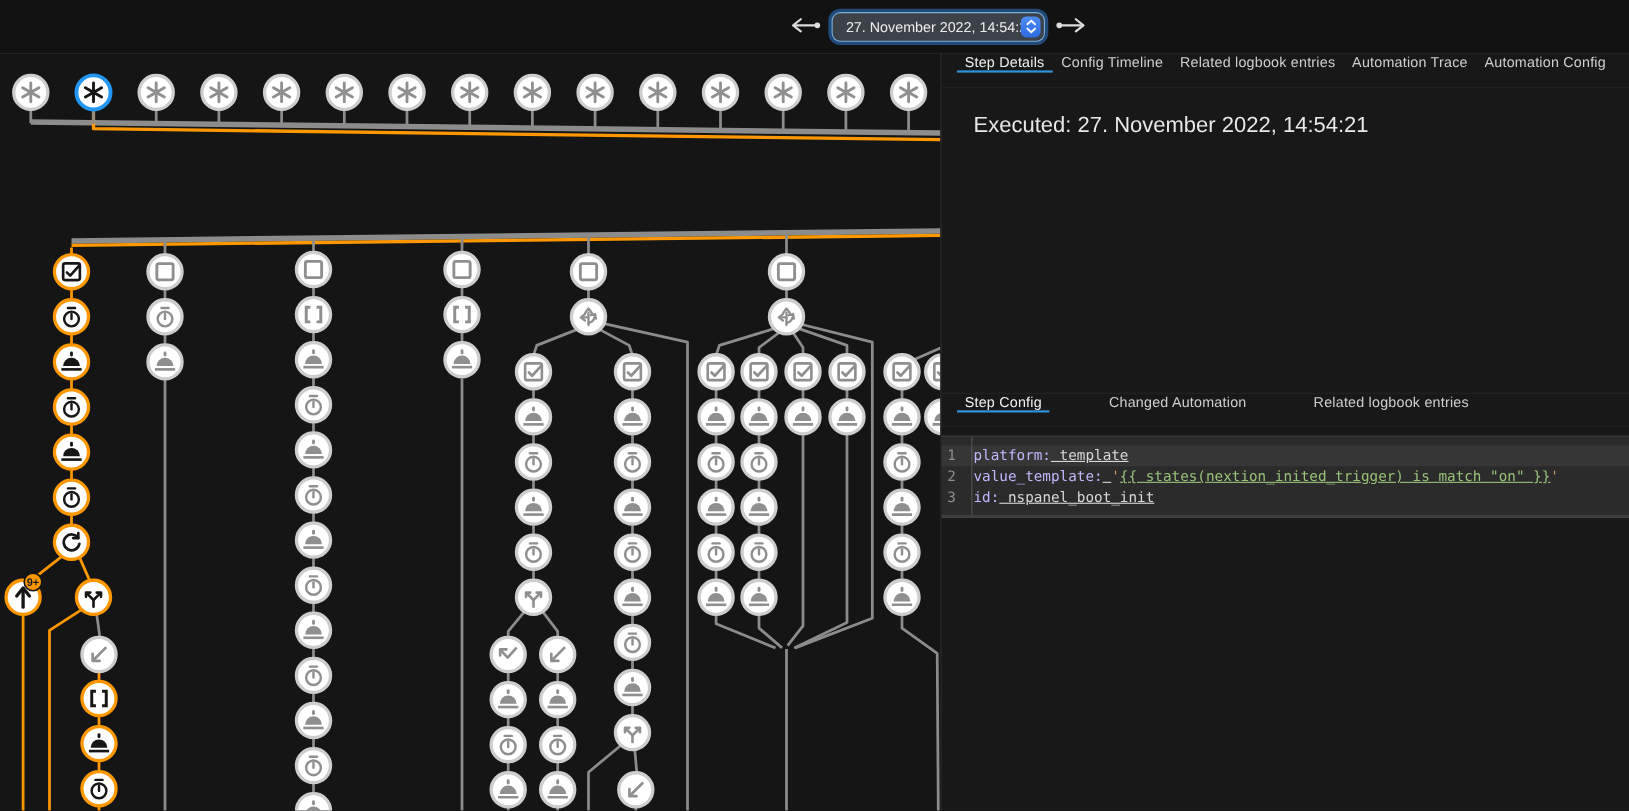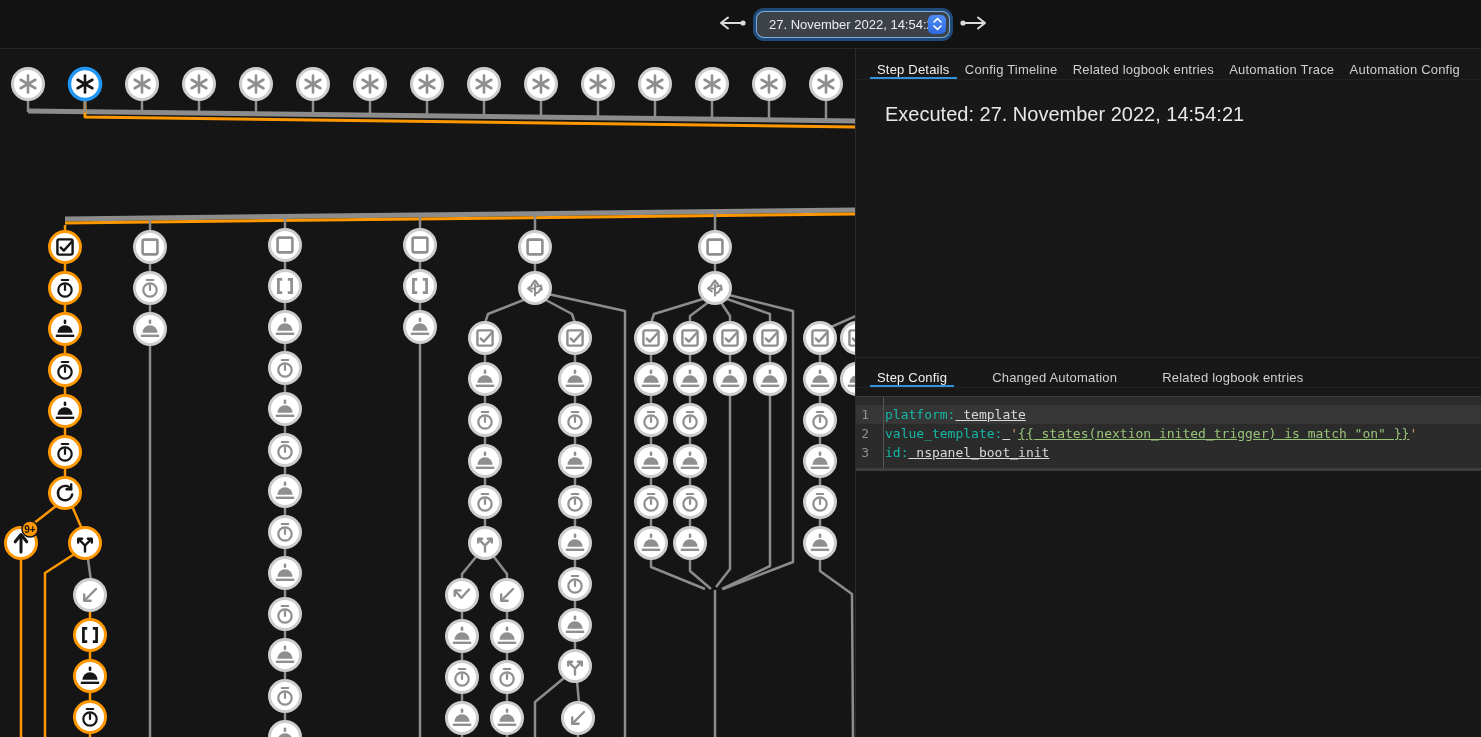--- a/index.html
+++ b/index.html
@@ -19,38 +19,38 @@
   .select-box { position:relative; display:flex; align-items:center; height:25px; width:192px;
     background:#3c4248; border-radius:7px; padding:0 26px 0 12px;
     box-shadow:0 0 0 1px #79aede, 0 0 0 4px rgba(41,105,176,.65); cursor:pointer; }
   .select-box .val { color:#ededed; font-size:13px; white-space:nowrap; }
   .stepper { position:absolute; right:3px; top:3px; width:18px; height:19px; border-radius:5px;
     background:linear-gradient(#4d8cf5,#2f6ae0); display:flex; align-items:center; justify-content:center; }
 
   
   .panel { position:absolute; left:855px; top:49px; width:626px; height:688px;
     background:#181818; border-left:1px solid #2c2c2c; z-index:4; color:#e3e3e3; }
-  .tabbar { display:flex; align-items:flex-end; height:31px; padding:0 14px; }
+  .tabbar { display:flex; align-items:flex-start; height:31px; padding:0 14px; }
   .tabbar.top { justify-content:space-between; border-bottom:1px solid #222; }
-  .tabbar.bottom { gap:31px; height:30px; border-bottom:1px solid #222; }
+  .tabbar.bottom { gap:47px; height:30px; border-bottom:1px solid #222; }
   .tab { display:flex; align-items:center; padding:0 7px; font-size:13px; letter-spacing:.2px;
     color:#cfcfcf; cursor:pointer; border-bottom:2px solid transparent; white-space:nowrap; }
   .tab.active { color:#f2f2f2; border-bottom-color:#2f93dc; }
   .executed { margin:23px 0 0 29px; font-size:20px; color:#e8e8e8; }
 
   .section2 { position:absolute; left:0; top:308px; width:626px; bottom:0; border-top:1px solid #252525; }
   .code { margin-top:8px; background:#2b2b2b; border-top:1px solid #3e3e3e; border-bottom:3px solid #3e3e3e;
     padding:8px 0 6px 0; position:relative; font-family:"DejaVu Sans Mono", monospace;
     font-size:13px; line-height:19px; cursor:text; }
   .code::after { content:""; position:absolute; left:27px; top:0; bottom:0; width:1px; background:#565656; }
   .code-line { display:flex; }
   .code-line.active { background:#363636; }
   .ln { flex:none; width:21px; text-align:right; padding-right:8px; color:#8f8f8f; user-select:none; }
   .lt { padding-left:8px; white-space:pre; }
-  .tok-key { color:#14b8a6; }
+  .tok-key { color:#c4b5fd; }
   .tok-plain { color:#d8d8d8;text-decoration:underline; }
   .tok-string { color:#98c379;text-decoration:underline; }
   .tok-quote { color:#d19a66; }
 </style>
 </head>
 <body>
 
 <div id="stage">
 
   <svg id="graph-svg" width="855" height="737" viewBox="0 0 855 737">

